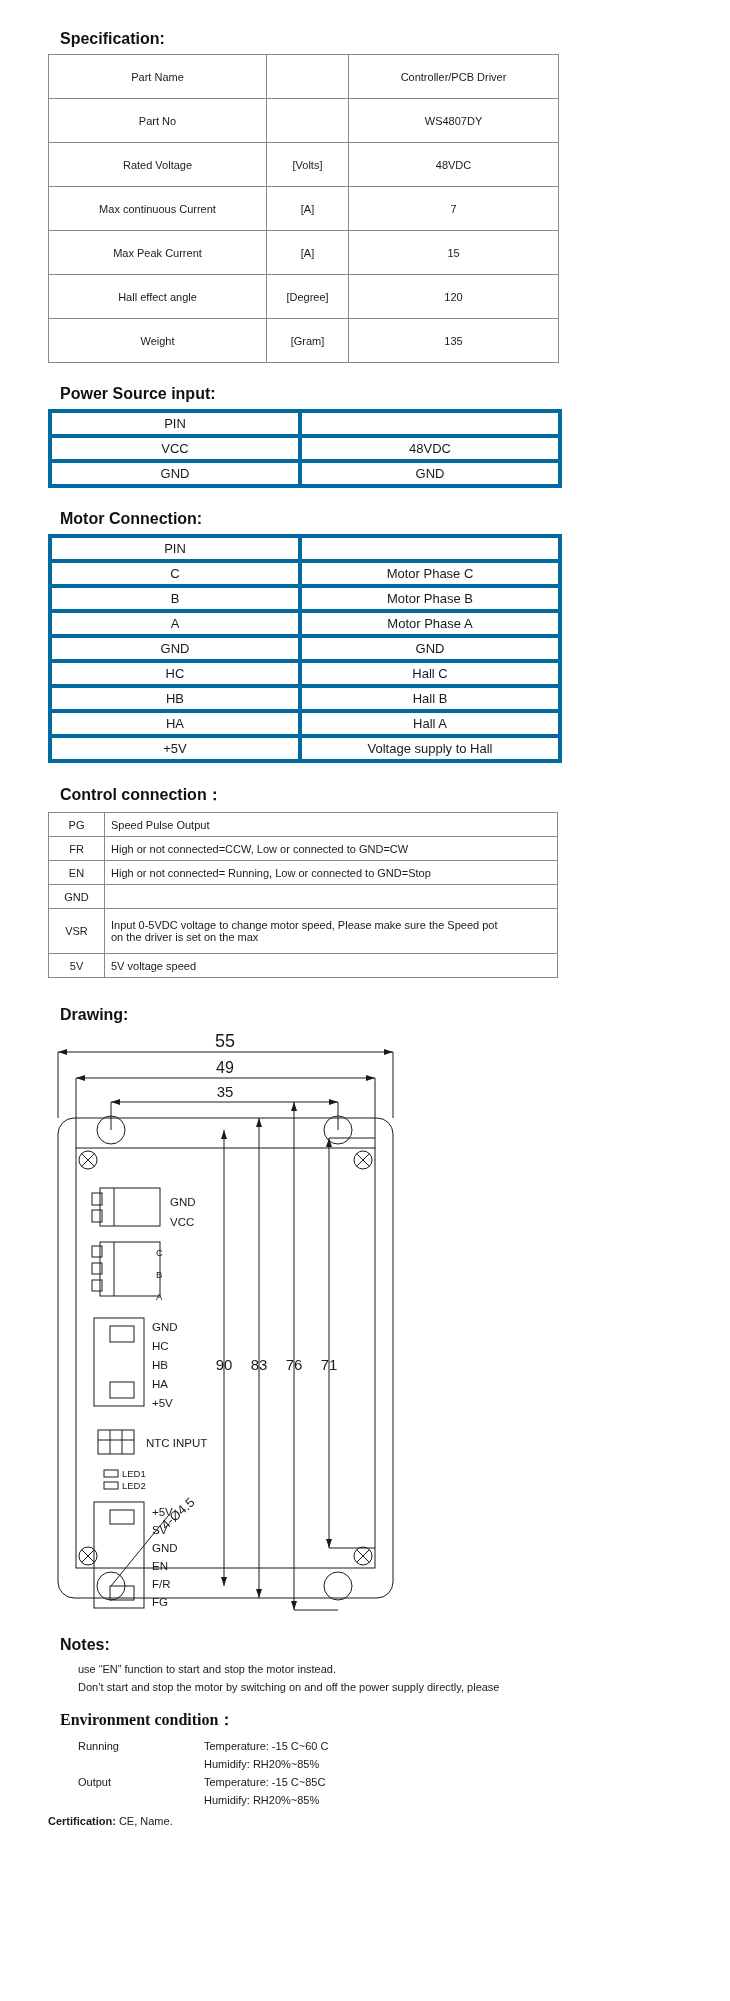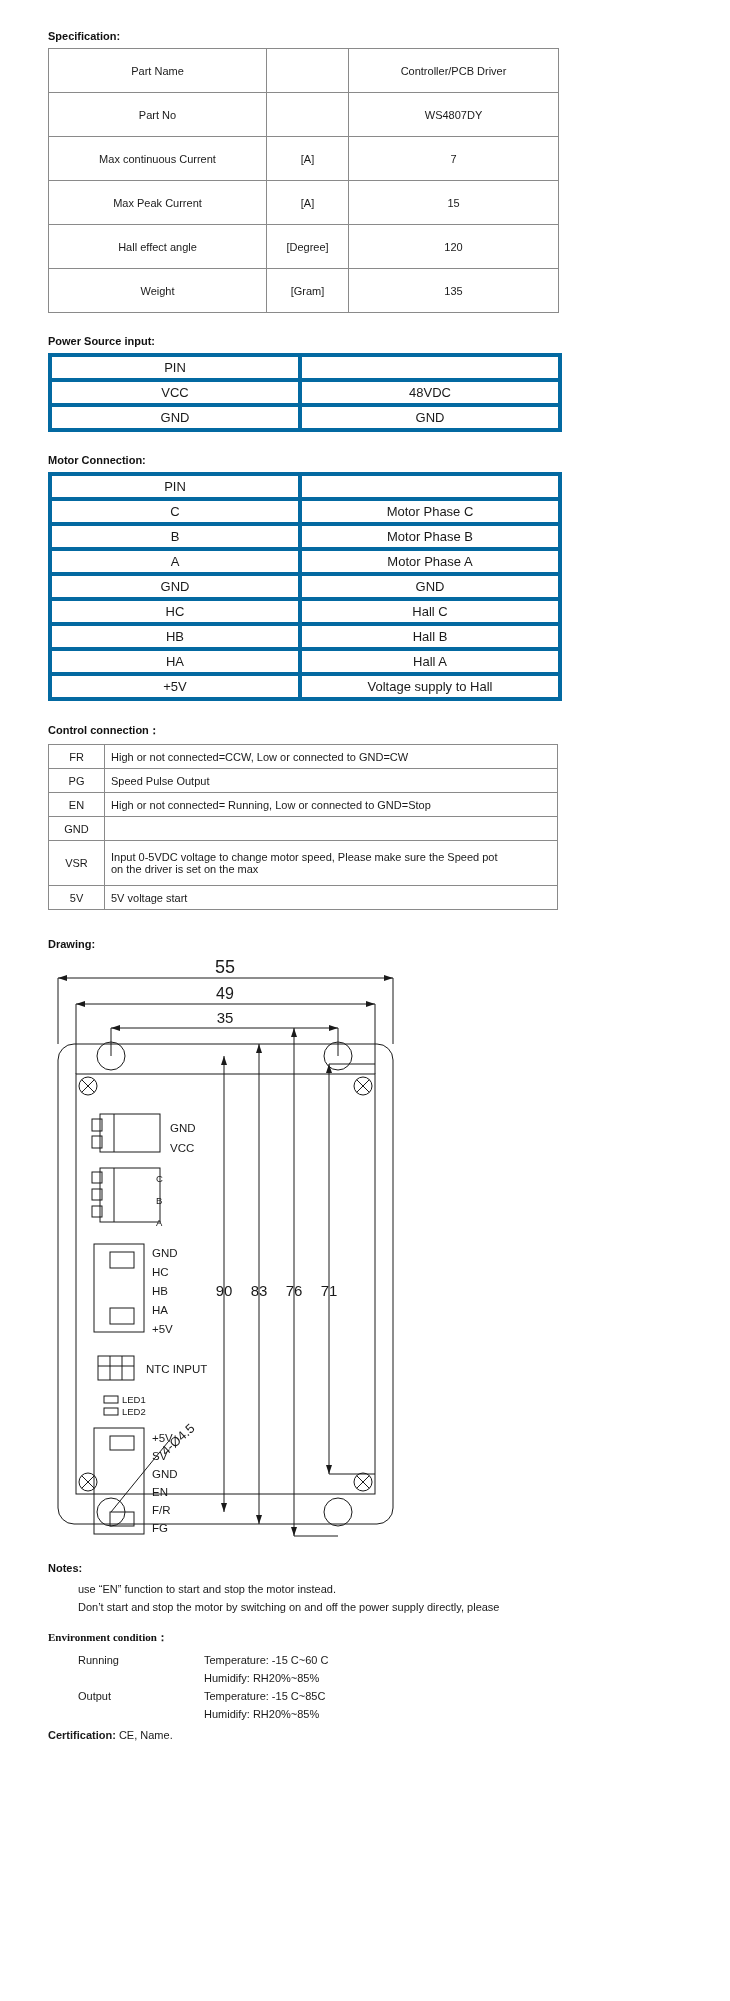--- a/index.html
+++ b/index.html
@@ -15,22 +15,22 @@
     color: #1a1a1a;
     position: relative;
   }
   .page {
     width: 730px;
     box-sizing: border-box;
     padding: 30px 48px 20px 48px;
   }
   .section-label {
     font-weight: bold;
-    font-size: 11px;
-    margin: 0 0 6px 0;
+    font-size: 16px;
+    margin: 0 0 6px 12px;
     color: #111;
   }
   table.spec {
     border-collapse: collapse;
     width: 510px;
     table-layout: fixed;
   }
   table.spec td {
     border: 1px solid #8a8a8a;
     height: 19px;
@@ -145,20 +145,25 @@
         <td>Part Name</td>
         <td></td>
         <td>Controller/PCB Driver</td>
       </tr>
       <tr>
         <td>Part No</td>
         <td></td>
         <td>WS4807DY</td>
       </tr>
       <tr>
+        <td>Rated Voltage</td>
+        <td>[Volts]</td>
+        <td>48VDC</td>
+      </tr>
+      <tr>
         <td>Max continuous Current</td>
         <td>[A]</td>
         <td>7</td>
       </tr>
       <tr>
         <td>Max Peak Current</td>
         <td>[A]</td>
         <td>15</td>
       </tr>
       <tr>
@@ -243,45 +248,45 @@
   </table>
 
   <div class="section-label sp-top">Control connection：</div>
   <table class="ctrl">
     <colgroup>
         <col style="width:56px">
         <col>
       </colgroup>
     <tbody>
       <tr>
+        <td class="k">PG</td>
+        <td class="v">Speed Pulse Output</td>
+      </tr>
+      <tr>
         <td class="k">FR</td>
         <td class="v">High or not connected=CCW, Low or connected to GND=CW</td>
-      </tr>
-      <tr>
-        <td class="k">PG</td>
-        <td class="v">Speed Pulse Output</td>
       </tr>
       <tr>
         <td class="k">EN</td>
         <td class="v">High or not connected= Running, Low or connected to GND=Stop</td>
       </tr>
       <tr>
         <td class="k">GND</td>
         <td class="v"></td>
       </tr>
       <tr class="tall">
         <td class="k">VSR</td>
         <td class="v">
           <span>Input 0-5VDC voltage to change motor speed, Please make sure the Speed pot</span>
           <span class="vsr-line2">on the driver is set on the max</span>
         </td>
       </tr>
       <tr>
         <td class="k">5V</td>
-        <td class="v">5V voltage start</td>
+        <td class="v">5V voltage speed</td>
       </tr>
     </tbody>
   </table>
 
   <div class="section-label sp-top-lg">Drawing:</div>
   <div class="drawing-wrap">
     <svg width="540" height="600" viewBox="0 0 540 600" xmlns="http://www.w3.org/2000/svg">
       <g stroke="#1a1a1a" fill="none" stroke-width="1">
 
         <line x1="10" y1="22" x2="345" y2="22"></line>

